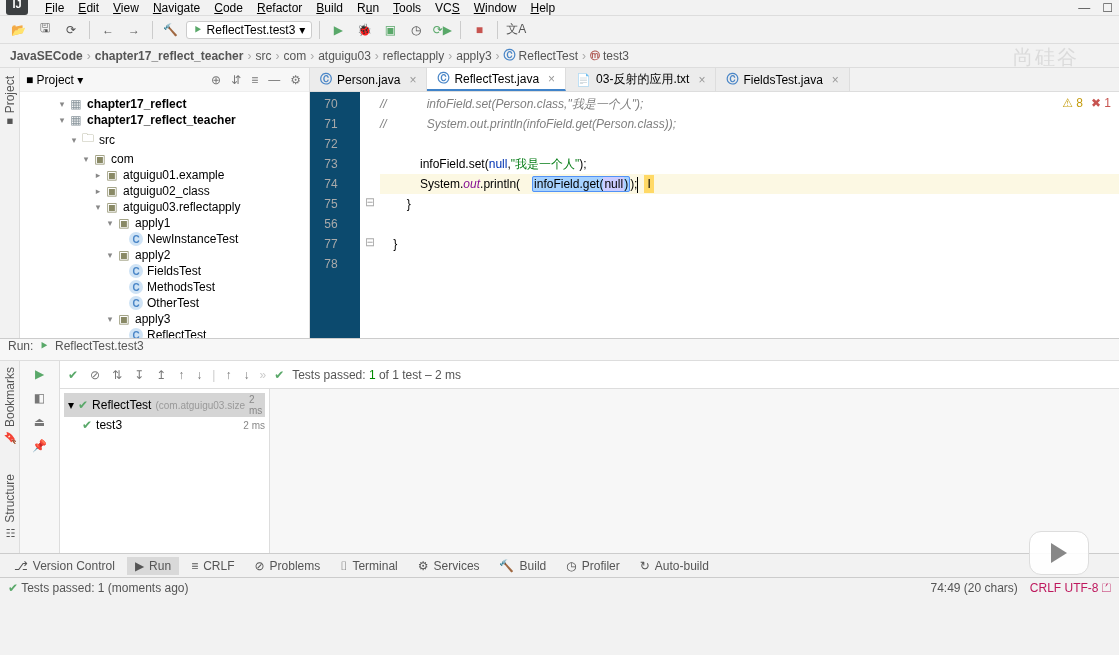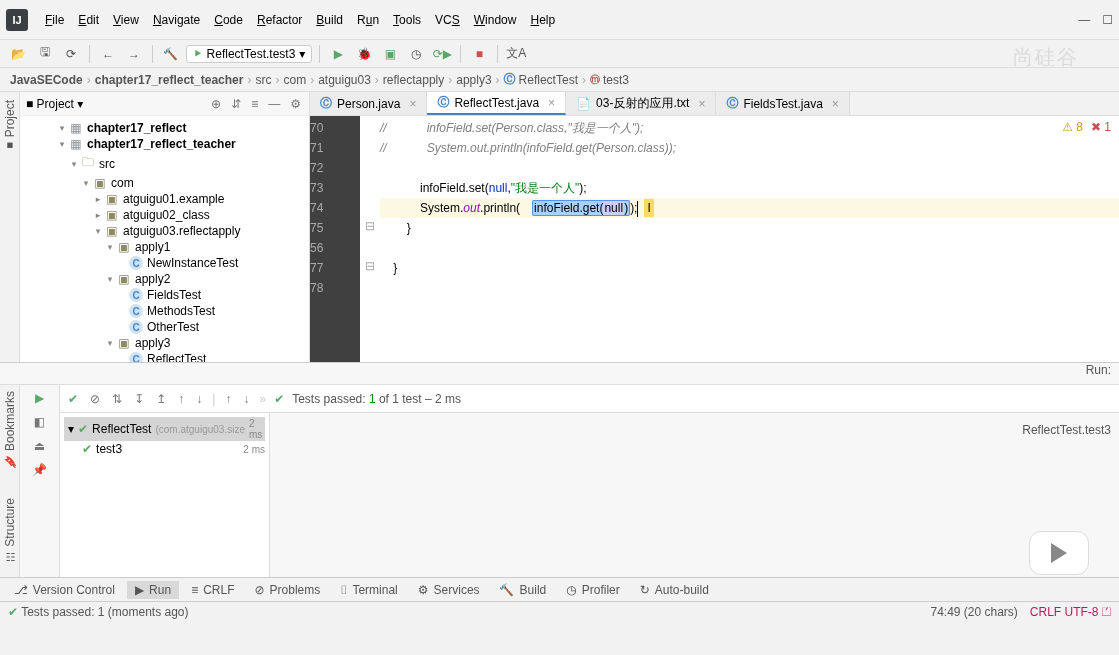--- a/index.html
+++ b/index.html
@@ -1,17 +1,17 @@
 <!DOCTYPE html>
 <html><head>
 <meta charset="utf-8">
 <style>
 * { margin:0; padding:0; box-sizing:border-box; font-family:"Segoe UI",Arial,sans-serif; font-size:12px; }
 body { background:#f2f2f2; width:1119px; height:655px; overflow:hidden; position:relative; }
-.menubar { height:40px; background:#f2f2f2; display:flex; align-items:center; padding:0 6px; border-bottom:1px solid #ddd; }
+.menubar { height:16px; background:#f2f2f2; display:flex; align-items:flex-end; padding:0 6px; border-bottom:1px solid #ddd; }
 .menubar .logo { width:22px; height:22px; background:#3c3f41; color:#fff; display:flex; align-items:center; justify-content:center; font-weight:bold; border-radius:3px; margin-right:10px; font-size:11px;}
 .menubar .menu-item { padding:0 7px; cursor:pointer; }
 .menubar .menu-item u { text-decoration:underline; }
 .menubar .title { margin-left:40px; color:#555; font-size:11px; }
 .menubar .winbtns { margin-left:auto; display:flex; gap:12px; color:#555; }
 .toolbar { height:28px; background:#f2f2f2; display:flex; align-items:center; padding:0 8px; gap:4px; border-bottom:1px solid #ddd; }
 .toolbar .tb-btn { width:22px; height:22px; display:flex; align-items:center; justify-content:center; color:#555; cursor:pointer; }
 .toolbar .sep { width:1px; height:18px; background:#ccc; margin:0 3px; }
 .toolbar .runcfg { display:flex; align-items:center; border:1px solid #ccc; border-radius:3px; padding:1px 6px; gap:4px; background:#fff;}
 .toolbar .runcfg .grn { color:#59a869; }
@@ -37,40 +37,40 @@
 .ic-pkg { color:#8a8a66; }
 .ic-dir { color:#87939a; }
 .ic-cls { color:#4a86c7; font-weight:bold; font-size:10px; background:#cfe3f5; border-radius:50%; width:14px; height:14px; display:inline-flex; align-items:center; justify-content:center;}
 .bold { font-weight:bold; }
 .editor { flex:1; display:flex; flex-direction:column; background:#fff; position:relative;}
 .ed-tabs { height:24px; display:flex; border-bottom:1px solid #ddd; background:#f2f2f2;}
 .ed-tab { display:flex; align-items:center; padding:0 10px; gap:5px; border-right:1px solid #ddd; cursor:pointer; background:#ececec;}
 .ed-tab.active { background:#fff; border-bottom:2px solid #4083c9; }
 .ed-tab .cls { color:#999; margin-left:4px;}
 .ed-body { flex:1; display:flex; font-family:"JetBrains Mono",Consolas,monospace; font-size:13px; overflow:auto; position:relative;}
-.gutter { width:50px; text-align:left; color:#aaa; padding:2px 8px 2px 0; user-select:none; background:#404040;}
+.gutter { width:50px; text-align:center; color:#aaa; padding:2px 8px 2px 0; user-select:none; background:#0c4a6e;}
 .gutter div { height:20px; line-height:20px;}
 .gutter2 { width:20px; background:#fff;}
 .gutter2 div { height:20px; line-height:20px; text-align:center; color:#aaa;}
 .code { flex:1; padding:2px 0;}
 .code .ln { height:20px; line-height:20px; white-space:pre;}
 .code .hl { background:#fcf8e3; }
 .kw-comment { color:#808080; font-style:italic;}
 .kw-null { color:#0033b3; font-weight:normal;}
 .kw-str { color:#067d17;}
 .kw-field { color:#871094; font-style:italic;}
 .tok-sel { background:#a6d2ff; border:1px solid #5292f7; border-radius:2px; padding:0 1px;margin-left:12px;}
 .tok-sel-null { background:#ccccff; padding:0 1px;}
 .cursor { display:inline-block; width:1px; height:16px; background:#000; vertical-align:middle;}
 .caret-mark { background:#ffd966; padding:2px 3px; margin-left:6px;}
 .warns { position:absolute; right:8px; top:4px; display:flex; gap:8px; font-size:11px;}
 .warns .w { color:#c49b0b;}
 .warns .e { color:#c75450;}
 .run-panel { height:215px; border-top:1px solid #ccc; display:flex; flex-direction:column; background:#f7f7f7;}
-.run-header { height:22px; display:flex; align-items:flex-end; padding:0 8px; gap:16px; border-bottom:1px solid #ddd; color:#555;flex-direction:column;}
+.run-header { height:22px; display:flex; align-items:flex-start; padding:0 8px; gap:6px; border-bottom:1px solid #ddd; color:#555;}
 .run-body { flex:1; display:flex;}
 .run-side { width:20px; background:#f2f2f2; border-right:1px solid #ddd; display:flex; flex-direction:column; align-items:center; padding-top:6px; gap:30px;}
 .run-side .vtab { writing-mode:vertical-rl; transform:rotate(180deg); font-size:11px; color:#555;}
 .run-left { width:40px; display:flex; flex-direction:column; align-items:center; padding-top:6px; gap:10px; border-right:1px solid #ddd;}
 .run-left .btn { color:#59a869; cursor:pointer;}
 .run-left .btn2 { color:#777; cursor:pointer;}
 .run-toolbar { height:28px; display:flex; align-items:center; padding:0 6px; gap:8px; border-bottom:1px solid #ddd; background:#fff;}
 .run-toolbar .ic { color:#777; cursor:pointer; padding:2px;}
 .run-toolbar .pass { color:#555;}
 .run-toolbar .chk { color:#59a869;}

